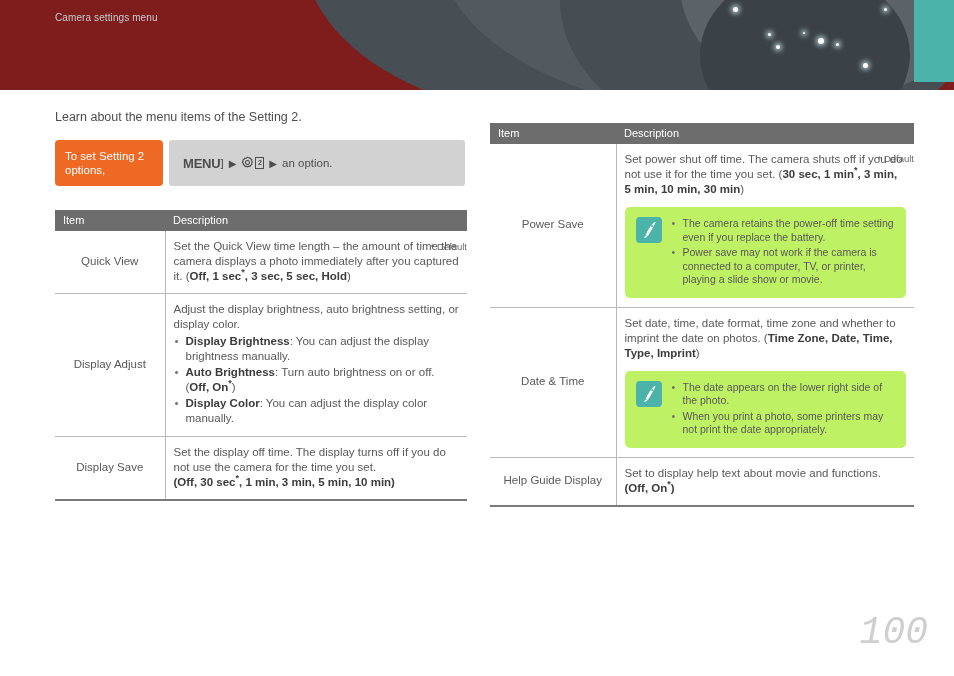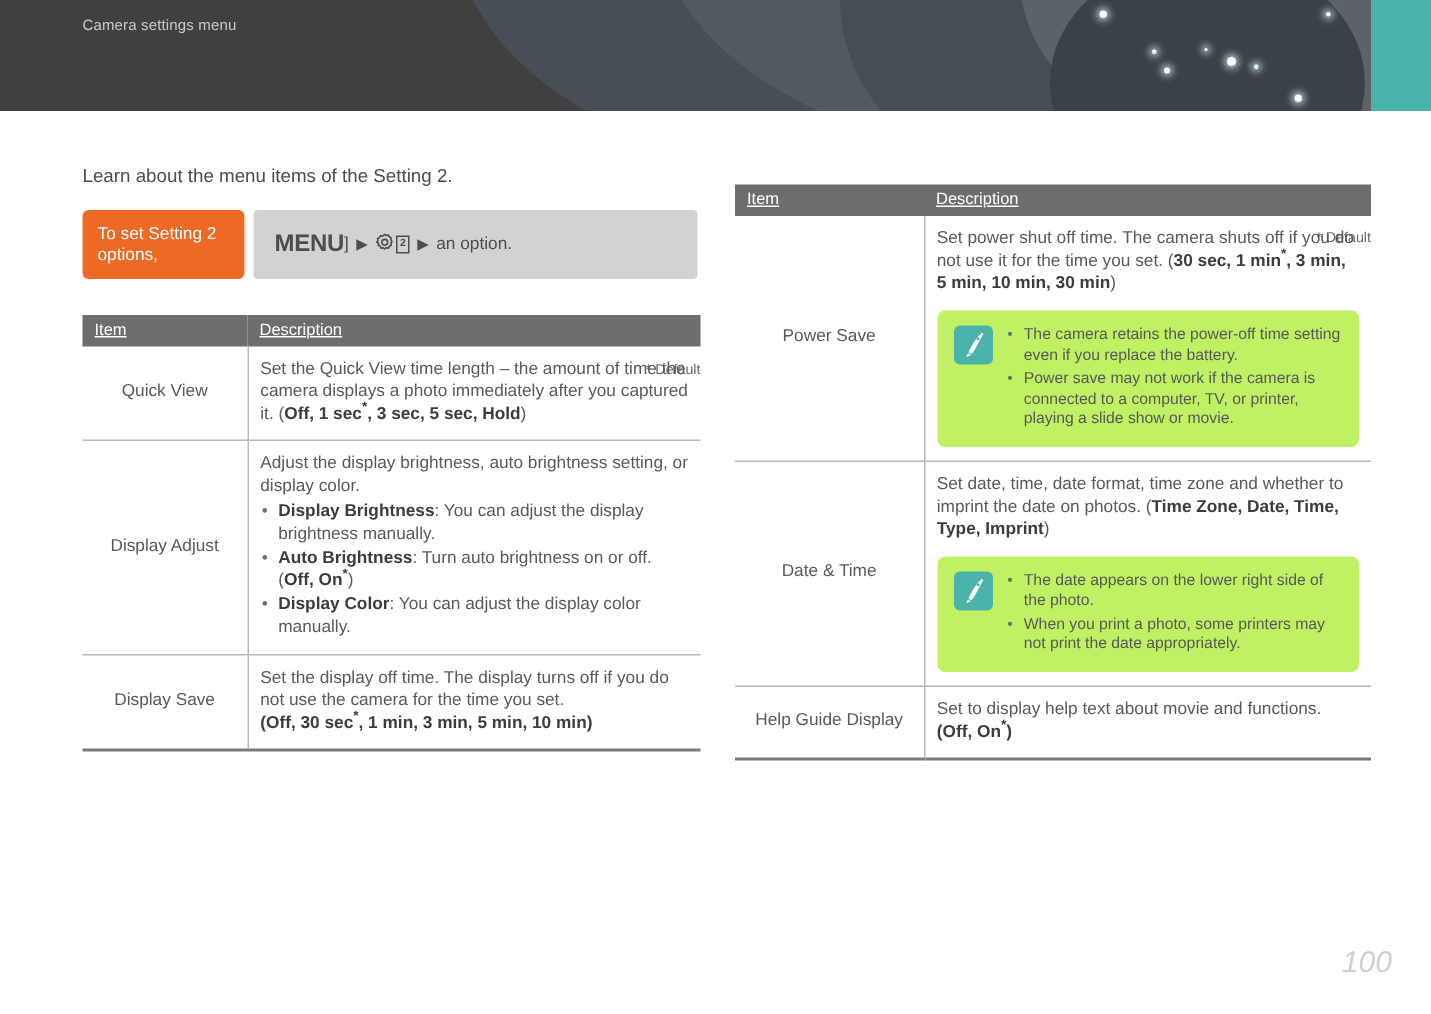--- a/index.html
+++ b/index.html
@@ -13,22 +13,22 @@
     font-family: "Liberation Sans", sans-serif;
     color: #4d4d4d;
     overflow: hidden;
     position: relative;
   }
 
   
   .banner {
     position: relative;
     width: 954px;
-    height: 74px;
-    background: #404040;
+    height: 90px;
+    background: #7f1d1d;
     overflow: hidden;
   }
   .banner-curve {
     position: absolute;
     border-radius: 50%;
     pointer-events: none;
   }
   .curve-a {
     width: 760px; height: 420px;
     left: 300px; top: -300px;
@@ -123,21 +123,21 @@
     border-radius: 3px;
     display: flex;
     align-items: center;
     padding: 0 14px;
     font-size: 11.5px;
     color: #4d4d4d;
     box-sizing: border-box;
   }
   .callout-bar .menu-key {
     font-weight: bold;
-    font-size: 16px;
+    font-size: 13px;
     letter-spacing: -0.2px;
   }
   .arrow-glyph {
     font-size: 10px;
     margin: 0 5px;
     color: #4d4d4d;
   }
   .gear-group {
     display: inline-flex;
     align-items: center;
@@ -171,21 +171,20 @@
   table.spec.left  { left: 55px;  top: 210px; width: 412px; }
   table.spec.right { left: 490px; top: 123px; width: 424px; }
 
   table.spec thead th {
     background: #6d6d6d;
     color: #ffffff;
     font-size: 11px;
     font-weight: normal;
     text-align: left;
     padding: 4px 8px 5px 8px;
-    text-decoration: underline;
   }
   table.spec thead th.c-item { width: 94px; }
   table.spec.right thead th.c-item { width: 110px; }
 
   table.spec td {
     font-size: 11.5px;
     line-height: 15px;
     color: #595959;
     vertical-align: middle;
     border-bottom: 1px solid #b8b8b8;
@@ -259,23 +258,23 @@
     position: absolute;
     left: 0;
     top: 0;
     color: #6f6f6f;
   }
 
   .page-number {
     position: absolute;
     right: 26px;
     bottom: 22px;
-    font-family: Liberation Sans, sans-serif;
+    font-family: Liberation Mono, monospace;
     font-style: italic;
-    font-size: 20px;
+    font-size: 38px;
     color: #cfcfcf;
   }
 </style>
 </head>
 <body>
 
 <div class="banner">
   <div class="banner-curve curve-a"></div>
   <div class="banner-curve curve-b"></div>
   <div class="banner-curve curve-c"></div>

